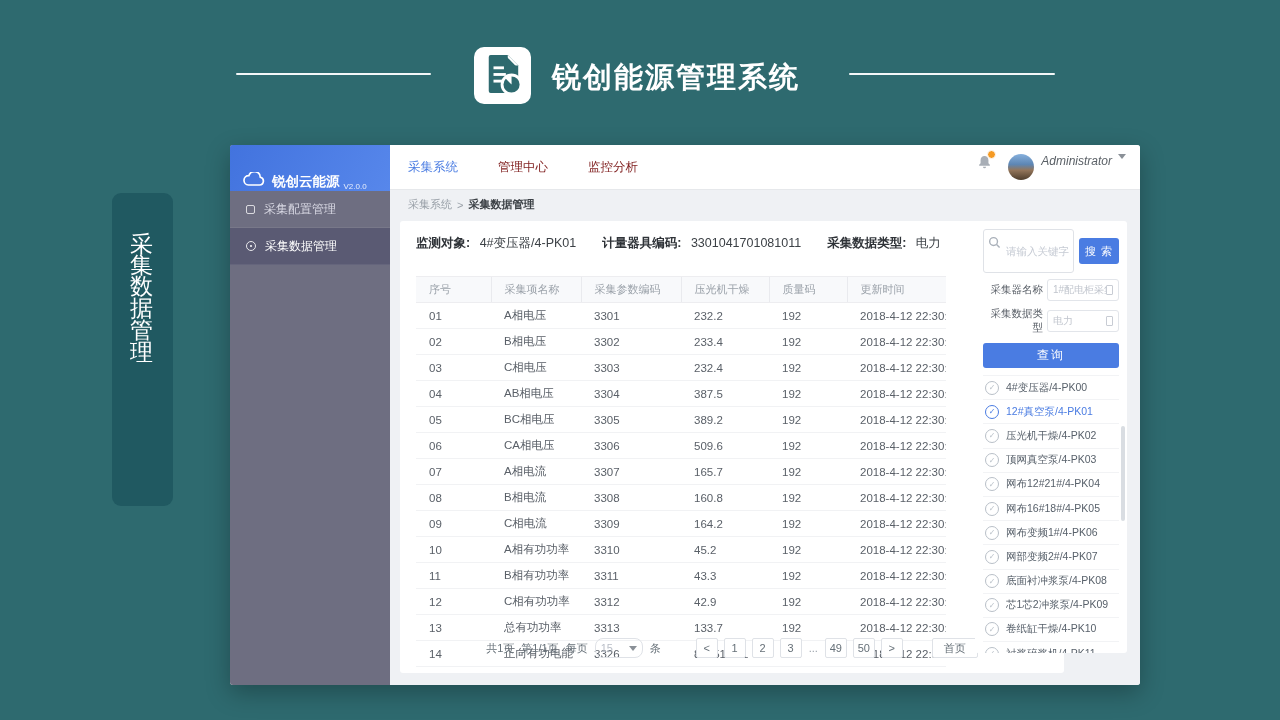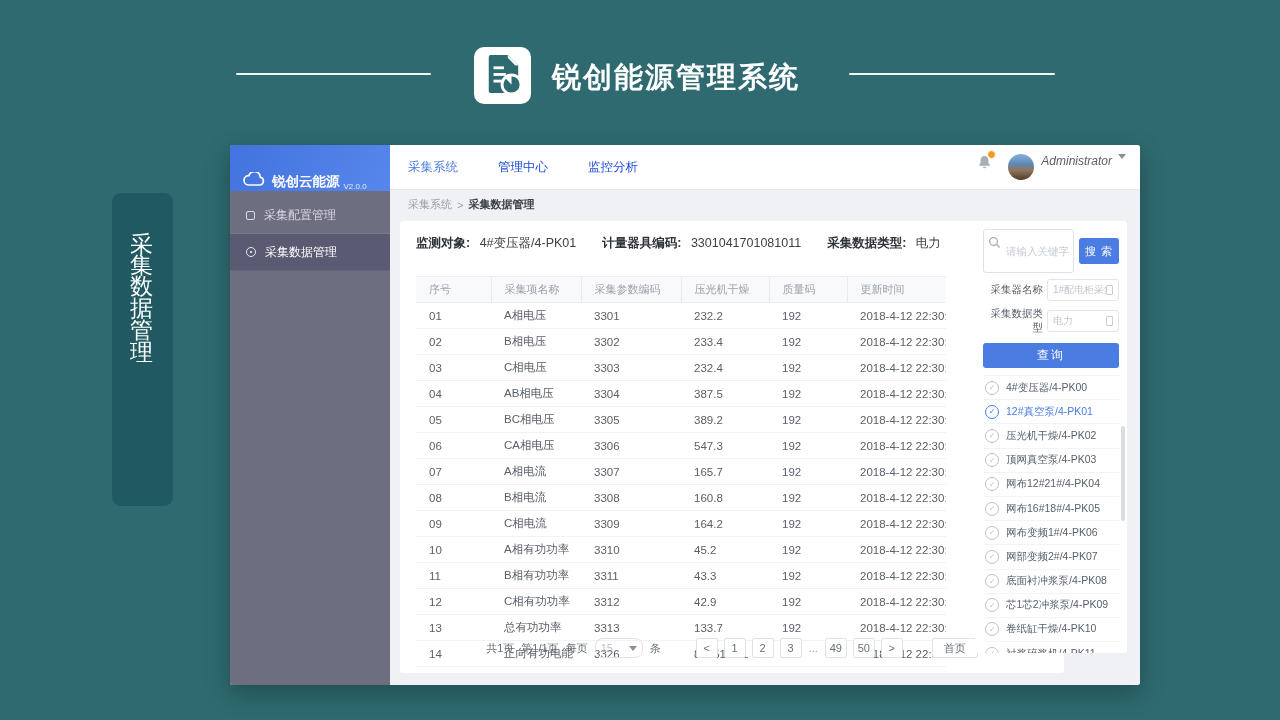--- a/index.html
+++ b/index.html
@@ -21,32 +21,32 @@
     display:flex; justify-content:center; padding-top:20px; }
   .side-tag span { writing-mode:vertical-rl; text-orientation:upright; letter-spacing:22px; font-size:23px; color:#fff; }
   
   .window { position:absolute; left:230px; top:145px; width:910px; height:540px; background:#eff1f4;
     border-radius:3px; box-shadow:0 8px 24px rgba(0,0,0,.28); overflow:hidden; }
   
   .sidebar { position:absolute; left:0; top:0; width:160px; height:100%; background:#6e6e81; }
   .sidebar-header { height:46px; background:linear-gradient(120deg,#4273de,#5787eb); display:flex; align-items:flex-end; padding-left:12px; }
   .logo-text { color:#fff; font-weight:bold; font-size:13.5px; margin-left:6px; }
   .logo-ver { color:rgba(255,255,255,.85); font-size:8px; margin-left:4px; margin-top:5px; }
-  .side-menu { padding-top:6px; }
+  .side-menu { }
   .side-item { height:37px; display:flex; align-items:center; padding-left:16px; color:#d8d8e3; font-size:12px;
     border-bottom:1px solid rgba(255,255,255,.07); cursor:pointer; }
   .side-item.active { background:#5a5a73; color:#fff; }
   .icon-square { width:9px; height:9px; border:1px solid rgba(255,255,255,.75); border-radius:2px; margin-right:9px; flex:none; }
   .icon-circle { width:10px; height:10px; border:1px solid rgba(255,255,255,.85); border-radius:50%; margin-right:9px; flex:none; position:relative; }
   .icon-circle::after { content:""; position:absolute; left:3px; top:3px; width:2px; height:2px; background:#fff; border-radius:50%; }
   
   .topbar { position:absolute; left:160px; top:0; width:750px; height:45px; background:#fff; border-bottom:1px solid #e6e8eb;
     display:flex; align-items:center; padding:0 14px 0 18px; }
   .nav-wrap { display:flex; gap:40px; }
-  .nav-item { font-size:12.5px; color:#1d4ed8; cursor:pointer; }
+  .nav-item { font-size:12.5px; color:#7f1d1d; cursor:pointer; }
   .nav-item.active { color:#4a7ce2; }
   .top-right { margin-left:auto; display:flex; align-items:flex-start;font-style:italic; }
   .bell-wrap { position:relative; margin-right:16px; cursor:pointer; }
   .bell-badge { position:absolute; right:-4px; top:-4px; width:9px; height:9px; background:#f59a23; border-radius:50%; border:1px solid #fff; }
   .avatar { width:26px; height:26px; border-radius:50%; margin-right:7px;
     background:linear-gradient(180deg,#86b0dd 0%,#5d86b4 40%,#93755a 62%,#4e3d2c 100%); }
   .user-name { font-size:12px; color:#5a6066; }
   .caret-down { width:0; height:0; border-left:4px solid transparent; border-right:4px solid transparent; border-top:5px solid #8a9097; margin-left:6px; }
   
   .breadcrumb { position:absolute; left:160px; top:45px; width:750px; height:29px; background:#eff1f4;
@@ -268,21 +268,21 @@
               <td>BC相电压</td>
               <td>3305</td>
               <td>389.2</td>
               <td>192</td>
               <td>2018-4-12 22:30:45</td>
             </tr>
             <tr>
               <td>06</td>
               <td>CA相电压</td>
               <td>3306</td>
-              <td>547.3</td>
+              <td>509.6</td>
               <td>192</td>
               <td>2018-4-12 22:30:45</td>
             </tr>
             <tr>
               <td>07</td>
               <td>A相电流</td>
               <td>3307</td>
               <td>165.7</td>
               <td>192</td>
               <td>2018-4-12 22:30:45</td>

